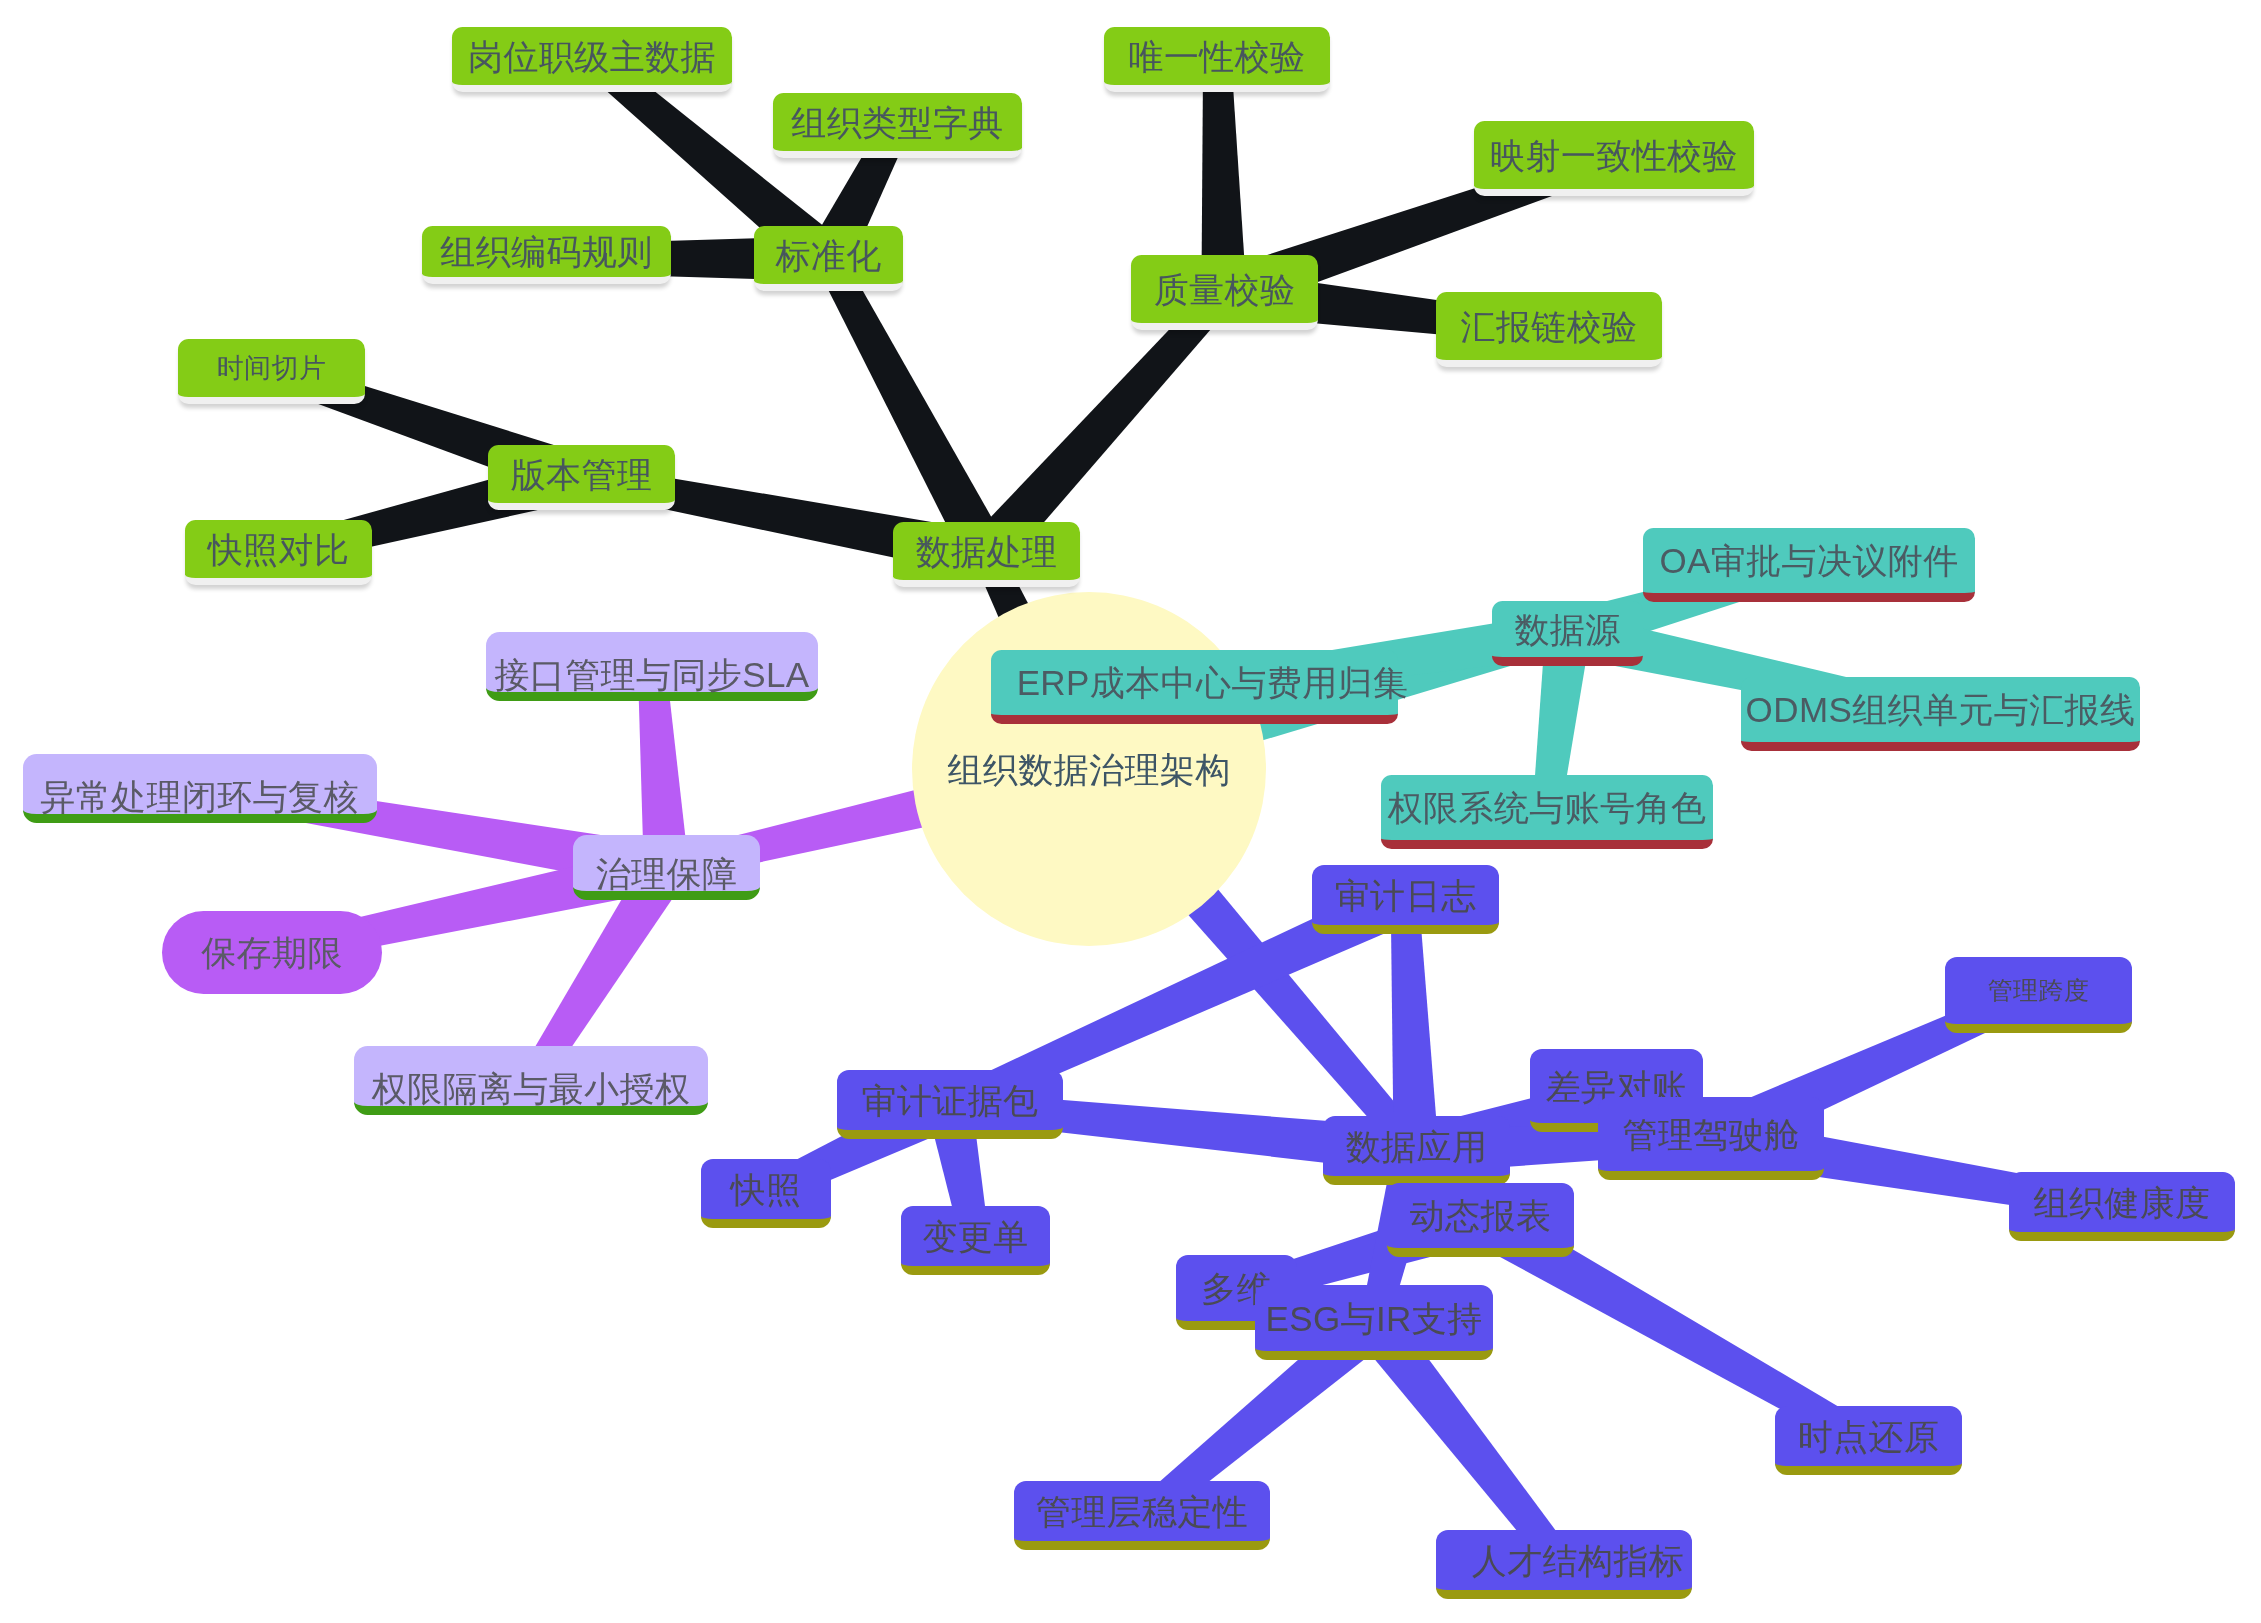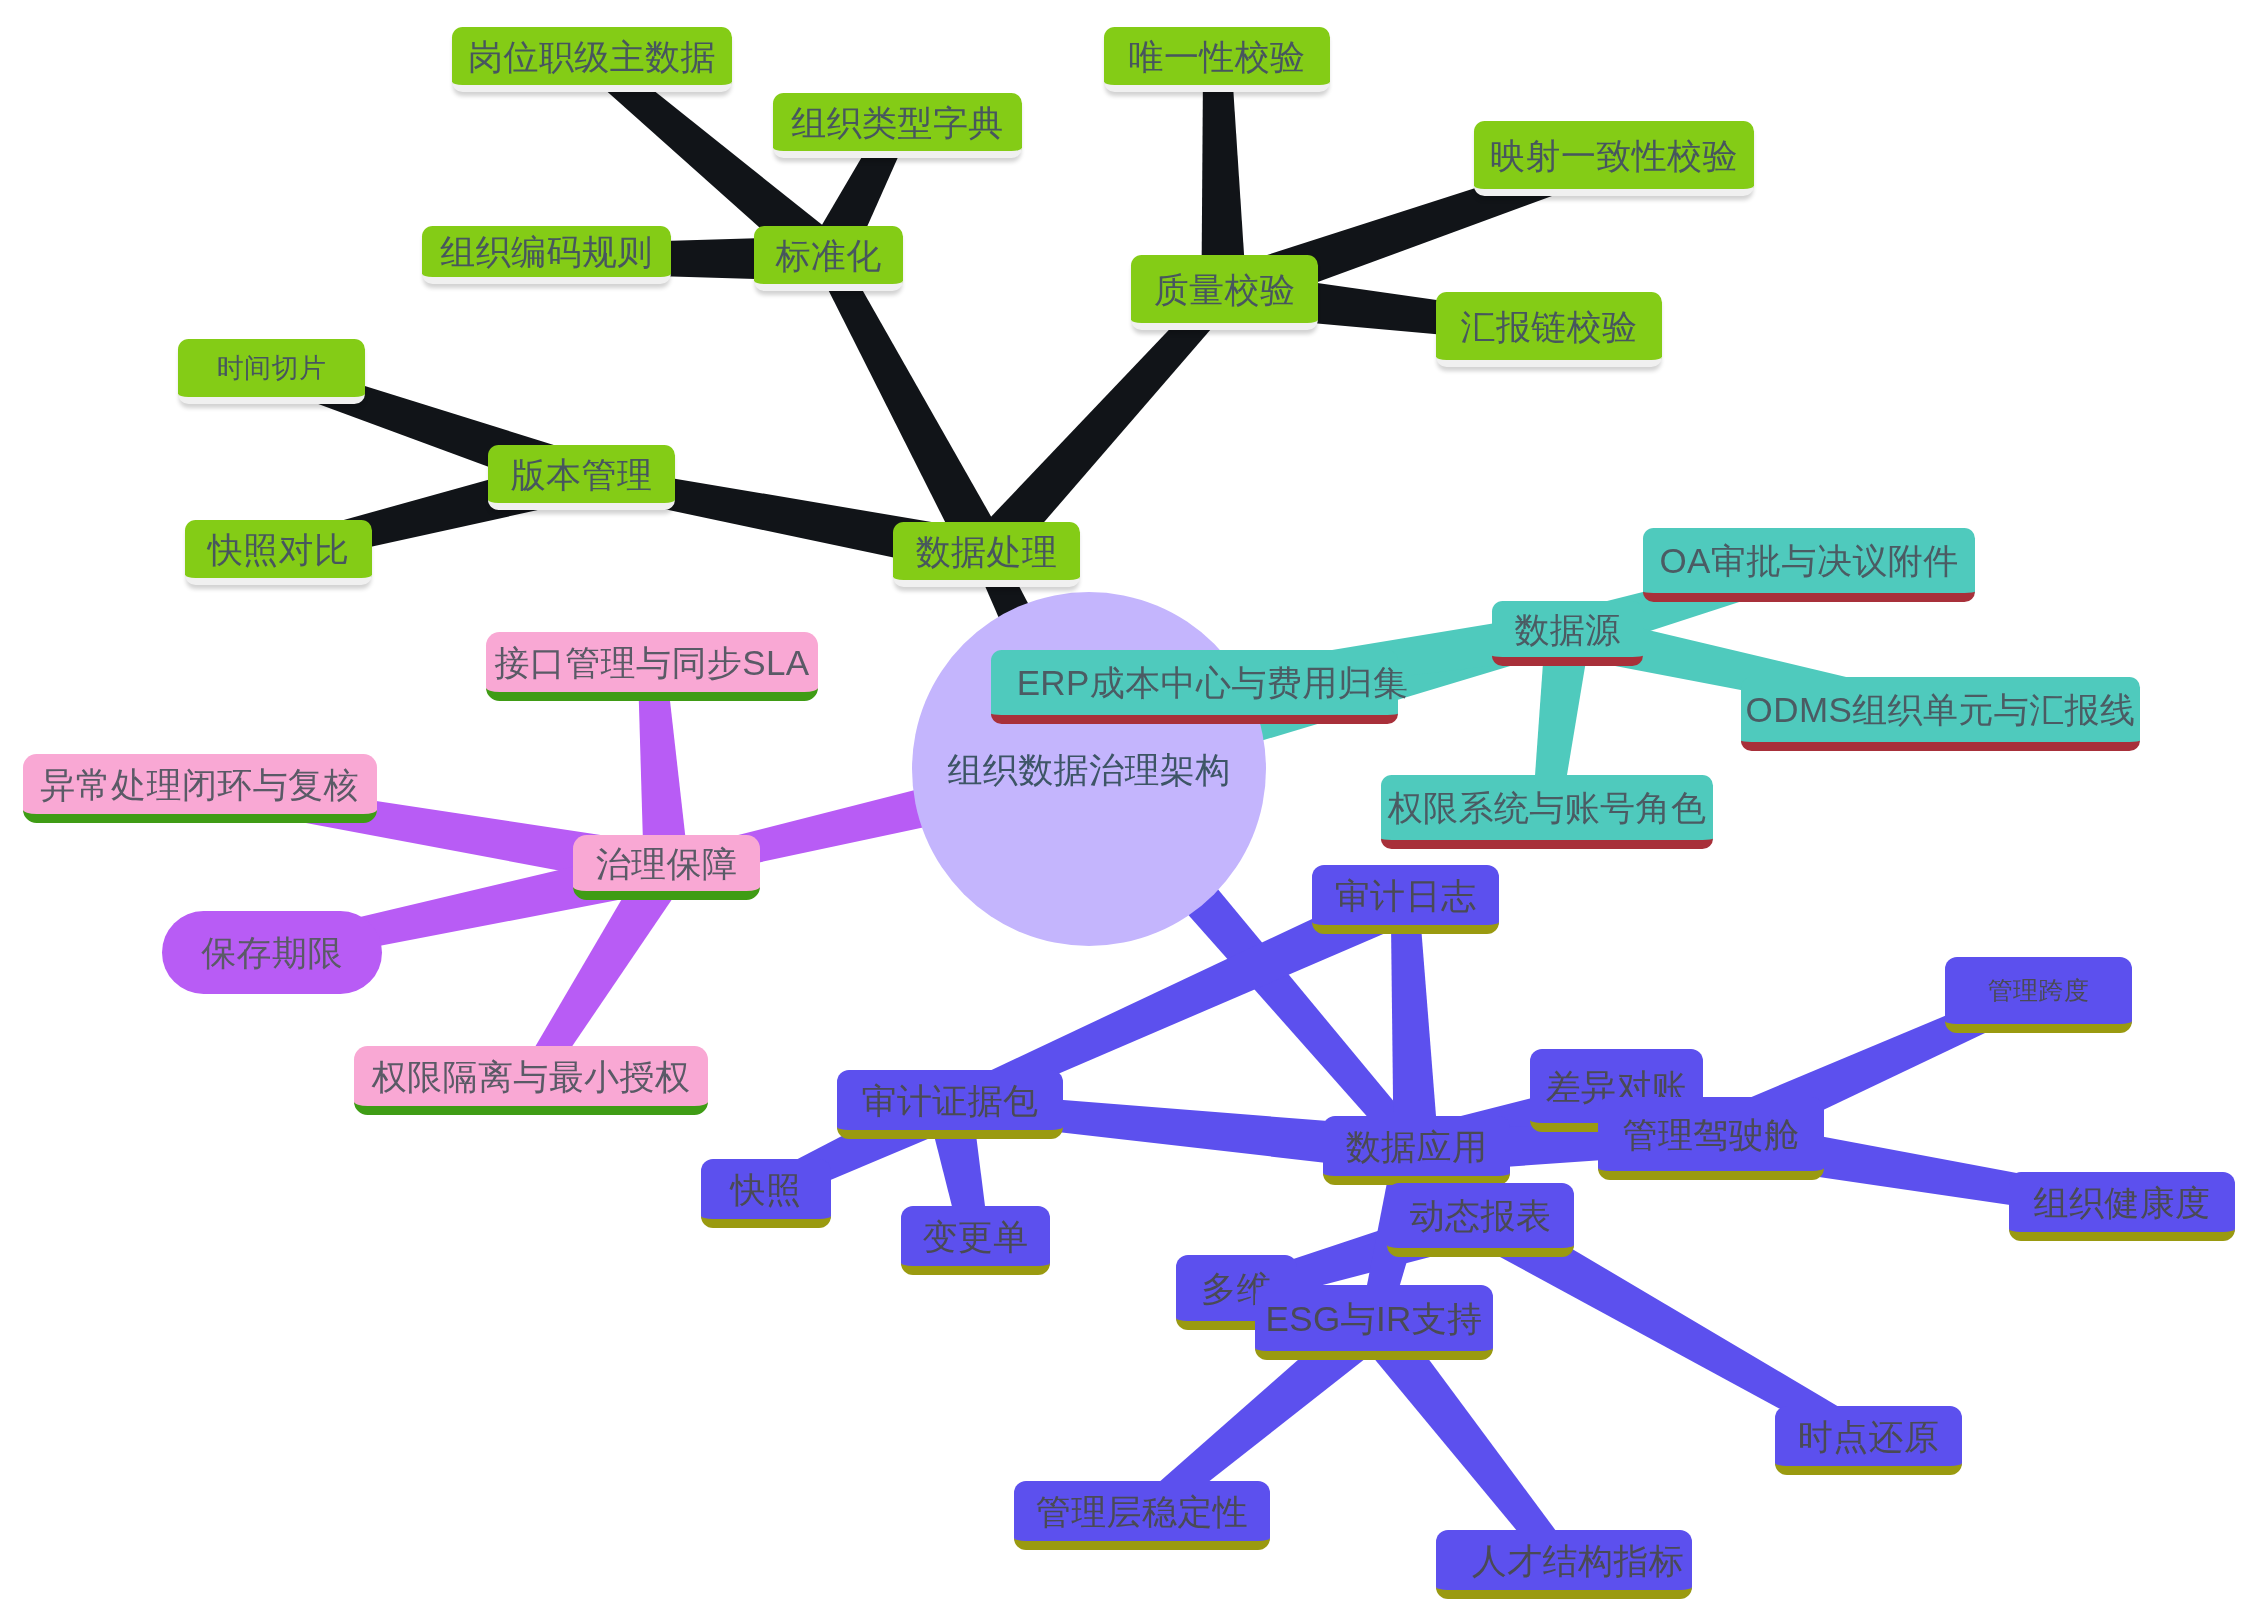--- a/index.html
+++ b/index.html
@@ -4,24 +4,24 @@
 <style>
   html,body{margin:0;padding:0;background:#ffffff;}
   body{font-family:"Liberation Sans","DejaVu Sans",sans-serif;}
   #stage{position:relative;width:2261px;height:1624px;background:#ffffff;overflow:hidden;}
   #edges{position:absolute;left:0;top:0;width:2261px;height:1624px;}
   .node{position:absolute;box-sizing:border-box;display:flex;align-items:center;
         justify-content:center;text-align:center;white-space:nowrap;
         color:#4b5b63;font-size:35px;line-height:1;letter-spacing:0.4px;}
   .n-black{background:#84cc16;border-bottom:7.5px solid #f0f0f0;border-radius:10.6px;color:#47565e;}
   .n-teal{background:#4fcabd;border-bottom:9.8px solid #a8303a;border-radius:10.6px;color:#4b5b63;}
-  .n-purple{background:#f9a8d4;border-bottom:9.8px solid #3f9c15;border-radius:13.6px;color:#5a5a66;}
+  .n-purple{background:#c4b5fd;border-bottom:9.8px solid #3f9c15;border-radius:13.6px;color:#5a5a66;align-items:flex-end;}
   .n-blue{background:#5c50ee;border-bottom:9.8px solid #9a9a10;border-radius:12px;color:#4a4a55;}
   .n-pill{background:#b85cf5;border-bottom:none;border-radius:53px;color:#5a5a66;}
-  .n-root{background:#c4b5fd;border-radius:50%;border-bottom:none;color:#3d5566;}
+  .n-root{background:#fef9c3;border-radius:50%;border-bottom:none;color:#3d5566;}
   .shadow{box-shadow:0 5.3px 4.5px -1.5px rgba(0,0,0,0.18);}
 </style>
 </head>
 <body>
 
 <div id="stage">
   <svg id="edges" viewBox="0 0 3000 2154" preserveAspectRatio="none">
       <polygon points="1471.9850194767484,1007.1229380742534 1325.8949687158772,726.9378394899674 1292.1050312841228,743.0621605100326 1418.0149805232516,1032.8770619257466" fill="#111418"></polygon>
       <polygon points="1335.3562511038606,720.880579765789 1115.5013050389389,334.16001515771137 1082.4986949610611,351.83998484228863 1282.6437488961394,749.119420234211" fill="#111418"></polygon>
       <polygon points="1314.5795694299513,705.625208001139 775.4932956430999,614.6088258789739 768.5067043569001,651.3911741210261 1303.4204305700487,764.374791998861" fill="#111418"></polygon>

